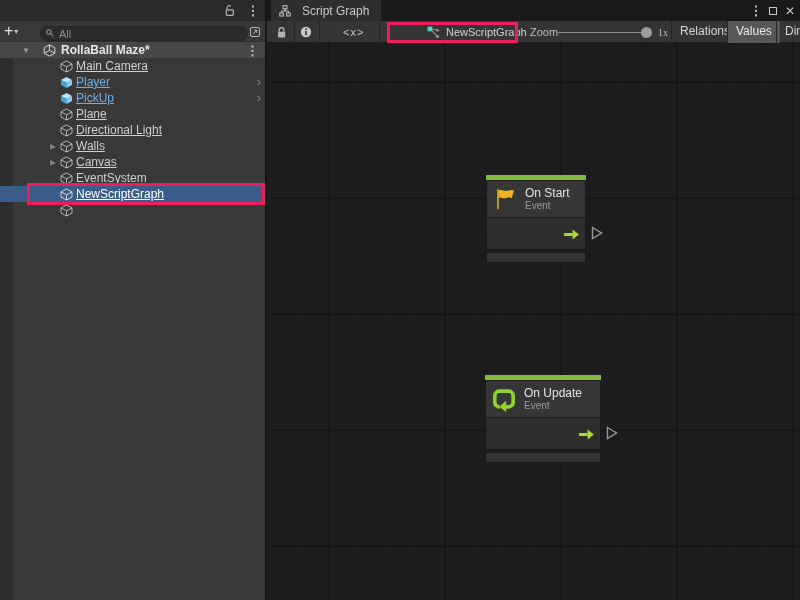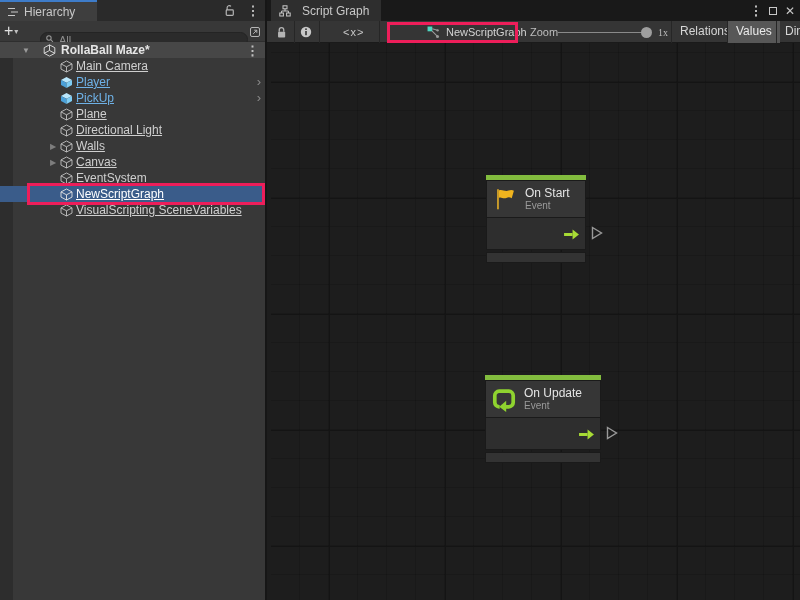--- a/index.html
+++ b/index.html
@@ -15,21 +15,21 @@
   .hier .tab{position:absolute;left:0;top:0;width:97px;height:21px;background:#3e3e3e;
              border-top:2px solid #3e7cc9;display:flex;align-items:center;padding-left:7px;gap:5px;}
   .tab-label{color:#c8c8c8;font-size:12px;white-space:nowrap;}
   .strip-icon{position:absolute;top:0;height:21px;display:flex;align-items:center;justify-content:center;}
   .kebab{font-size:13px;color:#c0c0c0;font-weight:bold;line-height:1;}
 
   .hier .toolbar{position:relative;height:21px;background:#383838;border-bottom:1px solid #2e2e2e;}
   .plus-btn{position:absolute;left:4px;top:0;height:21px;display:flex;align-items:center;gap:1px;}
   .plus-glyph{font-size:16px;color:#e0e0e0;line-height:1;margin-top:-2px;}
   .caret{font-size:8px;color:#c0c0c0;}
-  .searchbox{position:absolute;left:40px;top:11px;width:208px;height:15px;background:#2b2b2b;
+  .searchbox{position:absolute;left:40px;top:5px;width:208px;height:15px;background:#2b2b2b;
              border:1px solid #242424;border-radius:8px;display:flex;align-items:center;padding:0 4px;gap:3px;}
   .search-input{flex:1;background:transparent;border:none;outline:none;color:#cccccc;
                 font-family:"Liberation Sans",sans-serif;font-size:11px;height:13px;padding:0;}
   .search-input::placeholder{color:#8e8e8e;}
   .pick-btn{position:absolute;right:3px;top:3px;width:15px;height:15px;display:flex;align-items:center;justify-content:center;}
 
   .scene-row{position:relative;height:16px;background:#474747;display:flex;align-items:center;}
   .scene-fold{position:absolute;left:22px;font-size:8px;color:#9a9a9a;}
   .scene-icon{position:absolute;left:43px;}
   .scene-name{position:absolute;left:61px;font-weight:bold;color:#e6e6e6;font-size:12px;white-space:nowrap;}
@@ -98,28 +98,20 @@
   .node-footer{height:11px;background:#333333;border:1px solid #1a1a1a;margin-top:2px;}
   .ext-port{position:absolute;right:-17px;top:51px;}
 </style>
 </head>
 <body>
 
 <div class="app">
 
   <div class="hier">
     <div class="tabstrip">
-      <div class="tab">
-        <span>
-          <svg width="12" height="12" viewBox="0 0 12 12">
-              <path d="M1 2.5 h7 M4 6 h7 M1 9.5 h7" stroke="#c8c8c8" stroke-width="1.2" fill="none"></path>
-            </svg>
-        </span>
-        <span class="tab-label">Hierarchy</span>
-      </div>
       <span class="strip-icon" style="right:28px;width:16px;">
         <svg width="13" height="13" viewBox="0 0 12 12">
             <rect x="3" y="5.5" width="6.5" height="5" rx="0.8" fill="none" stroke="#b4b4b4" stroke-width="1.1"></rect>
             <path d="M3.8 5.5 V3.5 a2 2 0 0 1 3.5-1.3" fill="none" stroke="#b4b4b4" stroke-width="1.1"></path>
           </svg>
       </span>
       <span class="strip-icon kebab" style="right:6px;width:12px;">⋮</span>
     </div>
 
     <div class="toolbar">
@@ -264,21 +256,20 @@
       </div>
 
       <div class="hrow">
         <span class="tri"></span>
         <span class="cube">
             <svg width="13" height="13" viewBox="0 0 13 13" fill="none" stroke="#c2c2c2" stroke-width="0.9">
               <polygon points="6.5,1 12,3.9 12,9.1 6.5,12 1,9.1 1,3.9"></polygon>
               <path d="M1,3.9 L6.5,6.8 L12,3.9 M6.5,6.8 V12"></path>
             </svg>
           </span>
-        <span class="lbl">VisualScripting SceneVariables</span>
       </div>
 
       <div class="annot-row"></div>
     </div>
   </div>
 
   <div class="divider"></div>
 
   <div class="graph">
     <div class="tabstrip">

